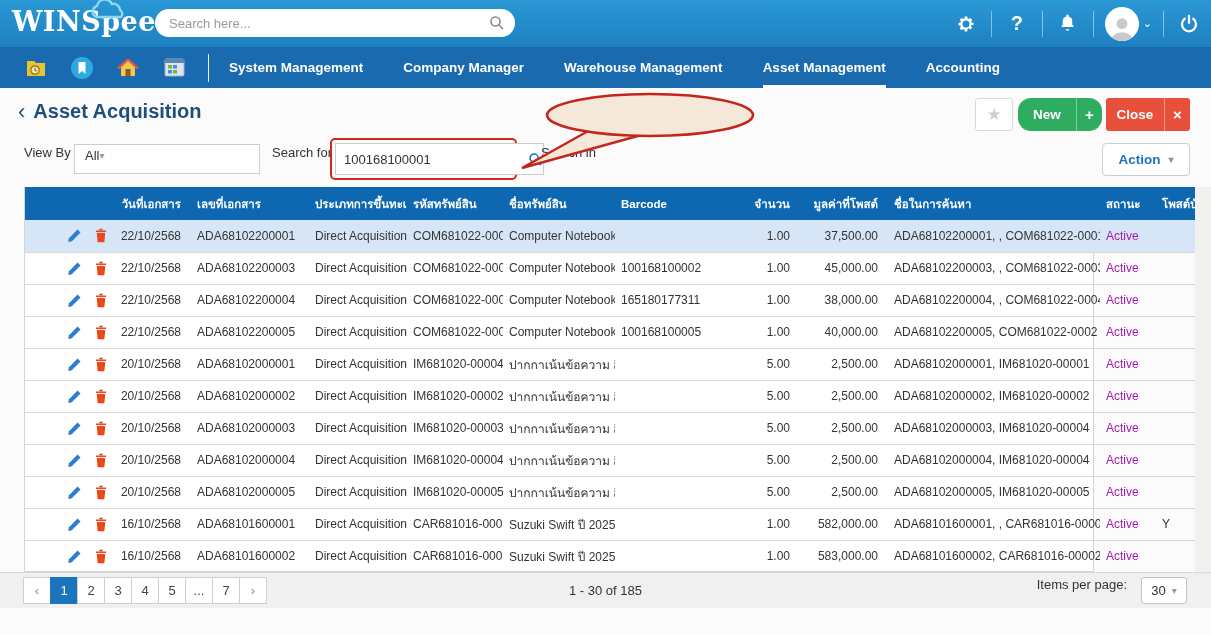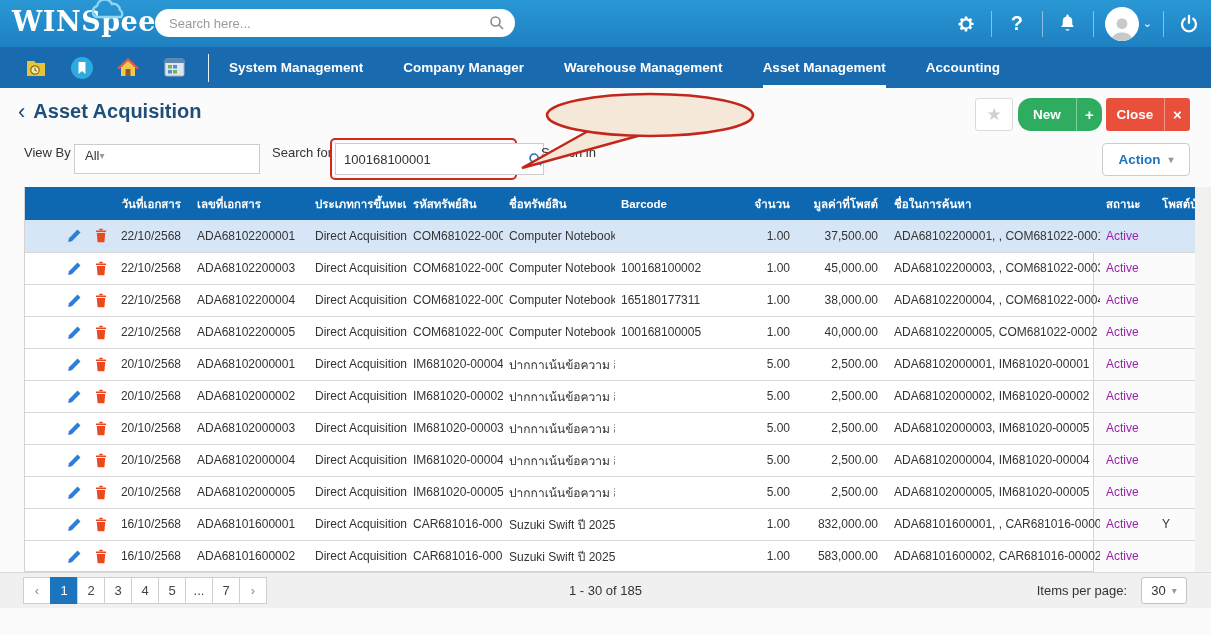--- a/index.html
+++ b/index.html
@@ -97,21 +97,21 @@
 
   
   .pagebar { position:absolute; left:0; top:572px; width:1211px; height:36px; background:#f0f0f0;
              border-top:1px solid #d8d8d8; display:flex; align-items:center; }
   .pages { display:flex; margin-left:24px; }
   .pbox { min-width:28px; height:27px; background:#fff; border:1px solid #cfcfcf; margin-left:-1px;
           display:flex; align-items:center; justify-content:center; font-size:13px; color:#444; cursor:pointer; }
   .pbox.active { background:#1b74bc; border-color:#1b74bc; color:#fff; }
   .pbox.navp { color:#8a8a8a; }
   .rangetext { position:absolute; left:50%; transform:translateX(-50%); font-size:13px; color:#333; }
-  .ipp { position:absolute; right:24px; display:flex; align-items:center; gap:14px; }
+  .ipp { position:absolute; right:24px; display:flex; gap:14px; }
   .ipp-label { font-size:13px; color:#333; }
   .ipp-select { width:46px; height:27px; background:#fff; border:1px solid #c4c4c4; border-radius:3px;
                 display:flex; align-items:center; justify-content:center; gap:6px; font-size:13px; color:#333; cursor:pointer; }
 </style>
 </head>
 <body>
 
 <div class="screen">
 
   <header class="topbar">
@@ -492,21 +492,21 @@
               </span>
             </td>
             <td class="t-right">20/10/2568</td>
             <td>ADA68102000003</td>
             <td>Direct Acquisition</td>
             <td>IM681020-00003</td>
             <td>ปากกาเน้นข้อความ สีเขียว</td>
             <td></td>
             <td class="t-right">5.00</td>
             <td class="t-right">2,500.00</td>
-            <td>ADA68102000003, IM681020-00005</td>
+            <td>ADA68102000003, IM681020-00004</td>
             <td class="status">Active</td>
             <td></td>
           </tr>
           <tr>
             <td>
               <span class="rowicons">
                 <span>
                   <svg width="15" height="15" viewBox="0 0 16 16">
                     <path d="M11.2 1.6l3.2 3.2L5.2 14l-4 .9.9-4z" fill="#2d7fd3"></path>
                   </svg>
@@ -578,21 +578,21 @@
                 </span>
               </span>
             </td>
             <td class="t-right">16/10/2568</td>
             <td>ADA68101600001</td>
             <td>Direct Acquisition</td>
             <td>CAR681016-00001</td>
             <td>Suzuki Swift ปี 2025 รุ่น</td>
             <td></td>
             <td class="t-right">1.00</td>
-            <td class="t-right">832,000.00</td>
+            <td class="t-right">582,000.00</td>
             <td>ADA68101600001, , CAR681016-00001</td>
             <td class="status">Active</td>
             <td>Y</td>
           </tr>
           <tr>
             <td>
               <span class="rowicons">
                 <span>
                   <svg width="15" height="15" viewBox="0 0 16 16">
                     <path d="M11.2 1.6l3.2 3.2L5.2 14l-4 .9.9-4z" fill="#2d7fd3"></path>

